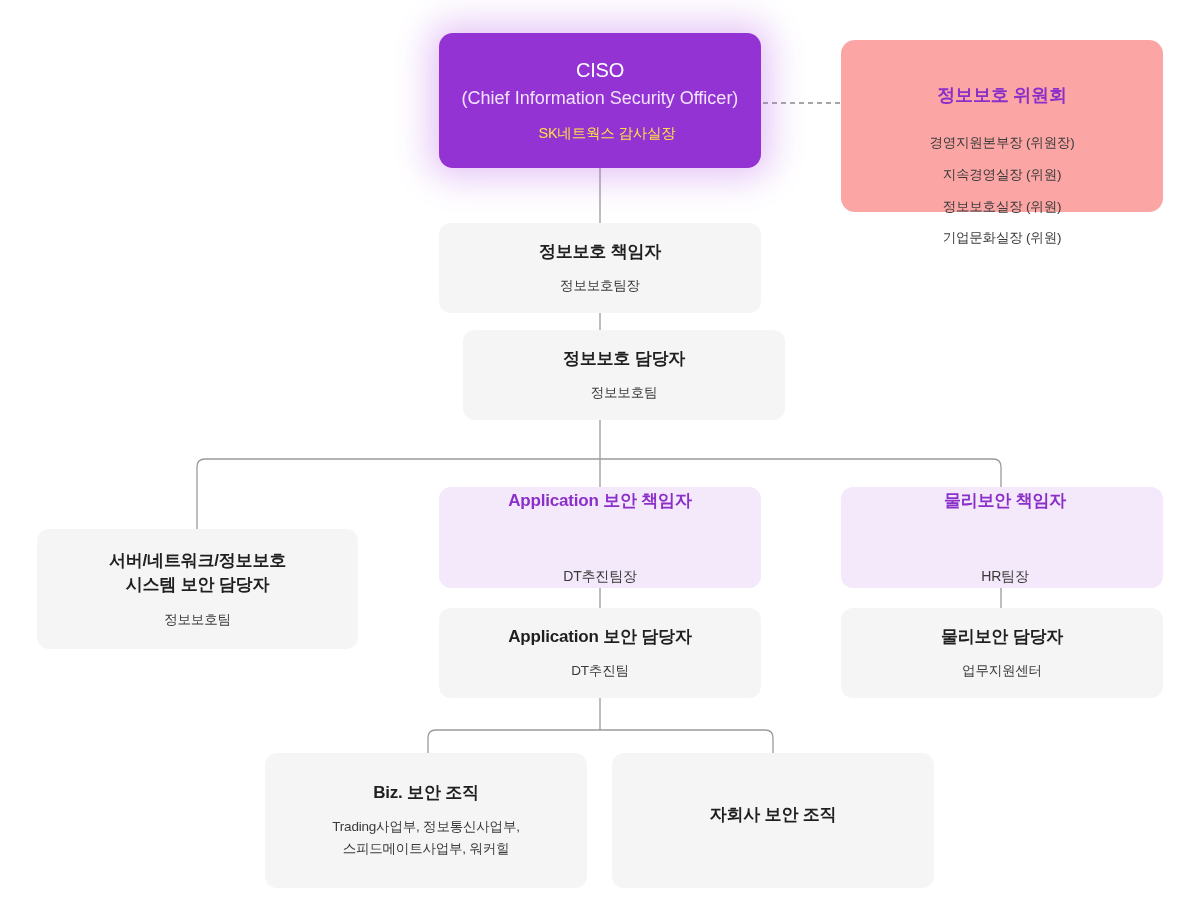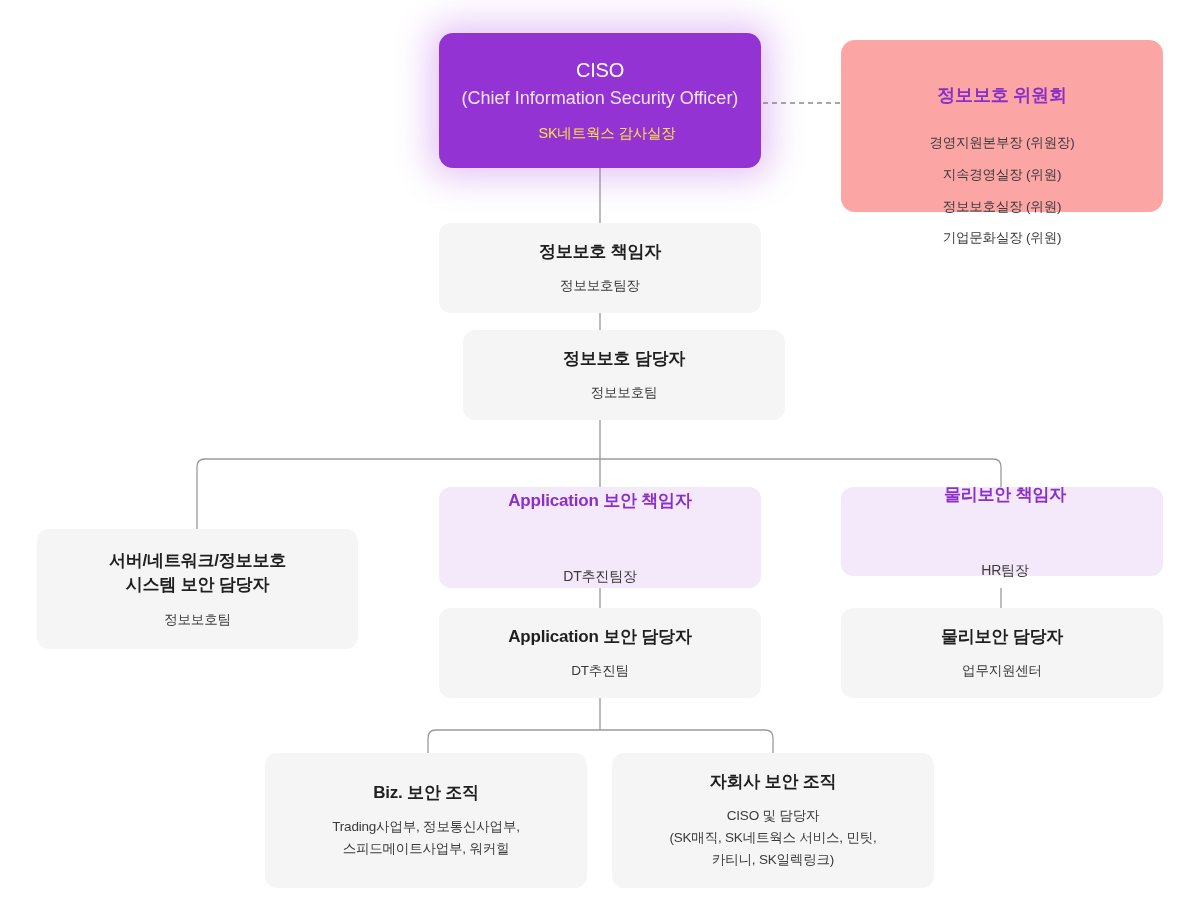--- a/index.html
+++ b/index.html
@@ -190,21 +190,21 @@
         <span class="sub-line">시스템 보안 담당자</span>
       </div>
       <div class="sub">정보보호팀</div>
     </div>
 
     <div class="node lilac" style="left:439px; top:487px; width:322px; height:101px;">
       <div class="title">Application 보안 책임자</div>
       <div class="sub">DT추진팀장</div>
     </div>
 
-    <div class="node lilac" style="left:841px; top:487px; width:322px; height:89px;padding-left:20px;">
+    <div class="node lilac" style="left:841px; top:487px; width:322px; height:101px;padding-left:20px;">
       <div class="title">물리보안 책임자</div>
       <div class="sub">HR팀장</div>
     </div>
 
     <div class="node neutral" style="left:841px; top:608px; width:322px; height:90px;">
       <div class="title">물리보안 담당자</div>
       <div class="sub">업무지원센터</div>
     </div>
 
     <div class="node neutral" style="left:439px; top:608px; width:322px; height:90px;">
@@ -215,21 +215,16 @@
     <div class="node neutral" style="left:265px; top:753px; width:322px; height:135px;">
       <div class="title">Biz. 보안 조직</div>
       <div class="sub multi">
         <span class="sub-line">Trading사업부, 정보통신사업부,</span>
         <span class="sub-line">스피드메이트사업부, 워커힐</span>
       </div>
     </div>
 
     <div class="node neutral" style="left:612px; top:753px; width:322px; height:135px;">
       <div class="title">자회사 보안 조직</div>
-      <div class="sub multi">
-        <span class="sub-line">CISO 및 담당자</span>
-        <span class="sub-line">(SK매직, SK네트웍스 서비스, 민팃,</span>
-        <span class="sub-line">카티니, SK일렉링크)</span>
-      </div>
     </div>
 
   </div>
 </div>
 
 </body></html>

